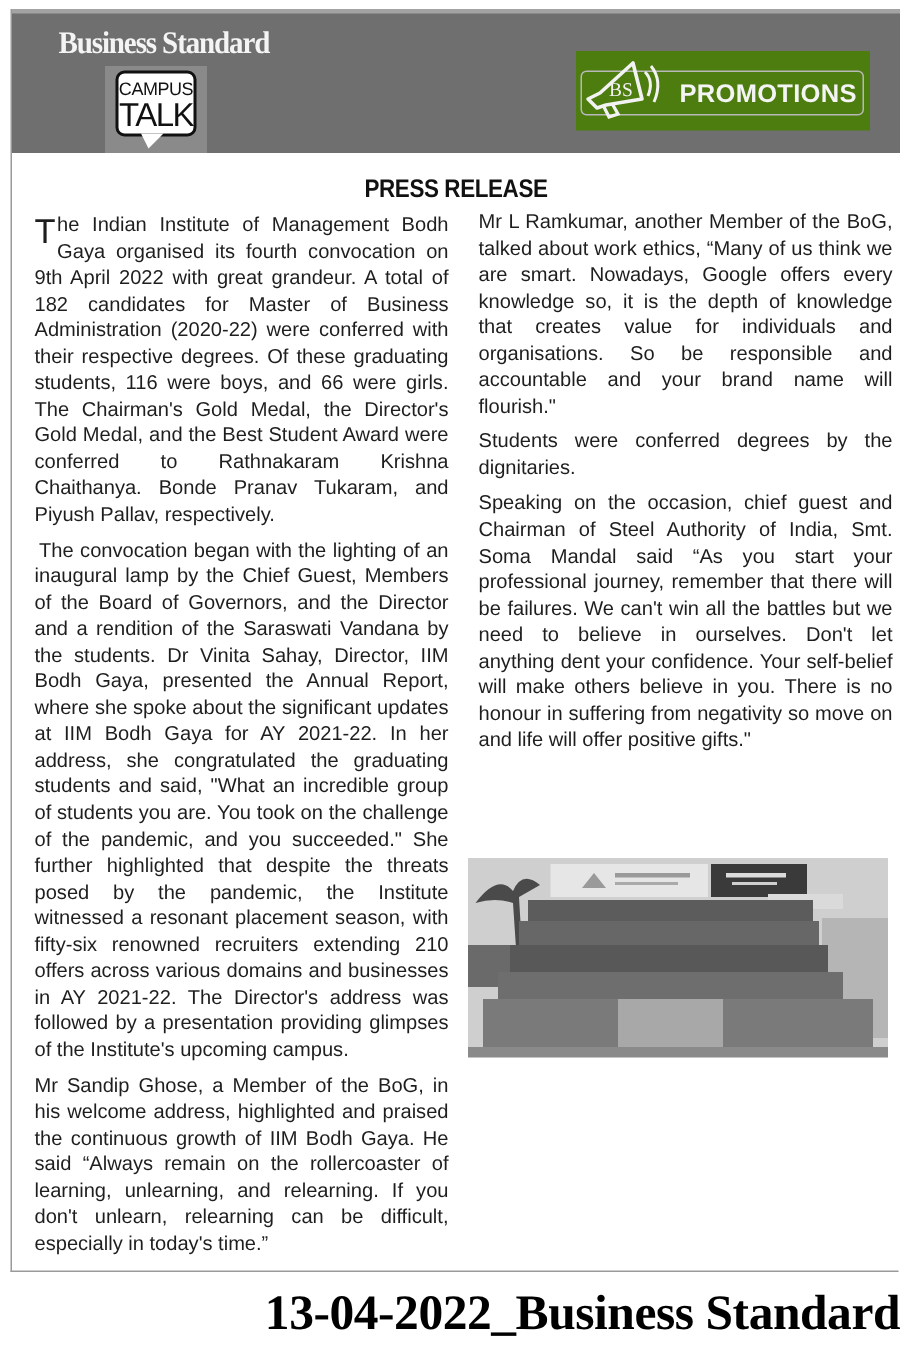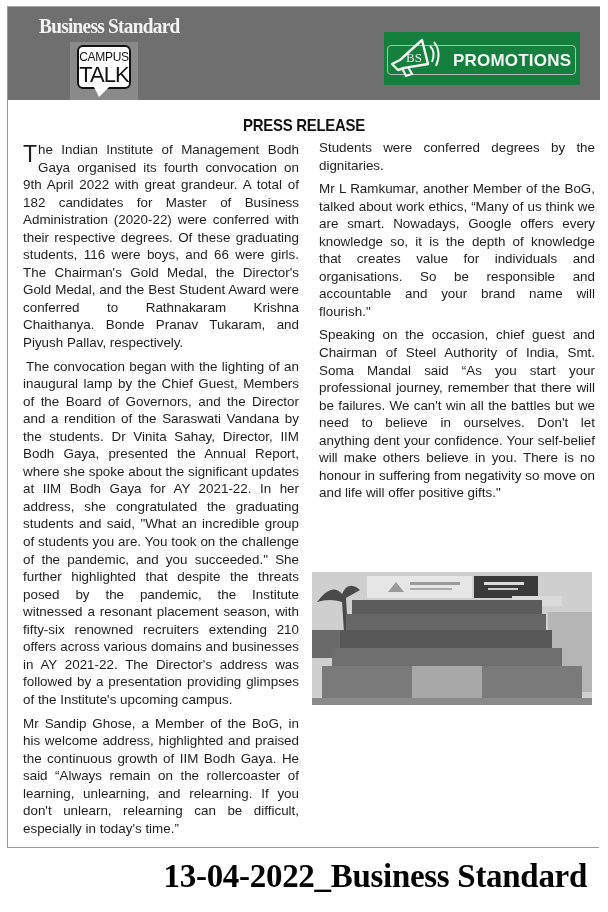--- a/index.html
+++ b/index.html
@@ -1,44 +1,44 @@
 <!DOCTYPE html>
 <html><head>
   <meta charset="utf-8">
   <style>
     html, body { margin: 0; padding: 0; background: #ffffff; }
     body { width: 608px; height: 912px; position: relative; overflow: hidden; font-family: "Liberation Sans", sans-serif; color: #1a1a1a; }
 
     .clipping { position: absolute; left: 7px; top: 6px; width: 592px; height: 842px; border-left: 1px solid #9a9a9a; border-bottom: 1px solid #9a9a9a; box-sizing: border-box; }
-    .banner { position: absolute; left: 0; top: 0; width: 592px; height: 93px; background: #6f6f6f; border-top: 1px solid #a3a3a3; }
+    .banner { position: absolute; left: 0; top: 0; width: 592px; height: 93px; background: #6f6f6f; border-top: 3px solid #a3a3a3; }
     .masthead { position: absolute; left: 31px; top: 7px; font-family: "Liberation Serif", serif; font-weight: bold; font-size: 21px; color: #f4f4f4; letter-spacing: -0.8px; transform: scaleX(0.92); transform-origin: left top; }
     .campus-logo { position: absolute; left: 62px; top: 35px; width: 68px; height: 58px; background: #8a8a8a; }
     .campus-bubble { position: absolute; left: 7px; top: 3px; width: 54px; height: 44px; background: #ffffff; border: 2px solid #111; border-radius: 6px; box-sizing: border-box; text-align: center; }
     .campus-bubble .c1 { display: block; font-size: 12px; font-weight: normal; line-height: 13px; margin-top: 4px; color: #111; letter-spacing: -0.3px; }
     .campus-bubble .c2 { display: block; font-size: 22px; font-weight: normal; line-height: 22px; color: #111; letter-spacing: -1px; }
     .campus-tail { position: absolute; left: 24px; top: 45px; width: 0; height: 0; border-left: 5px solid transparent; border-right: 10px solid transparent; border-top: 10px solid #ffffff; }
 
-    .promo { position: absolute; left: 376px; top: 25px; width: 196px; height: 53px; background: #15803d; }
+    .promo { position: absolute; left: 376px; top: 25px; width: 196px; height: 53px; background: #4d7c0f; }
     .promo-inner { position: absolute; left: 3px; top: 13px; width: 187px; height: 28px; border: 1px solid #b8b8b8; border-radius: 4px; }
     .promo-icon { position: absolute; left: 4px; top: 2px; width: 56px; height: 45px; }
     .promo-text { position: absolute; left: 69px; top: 19px; font-size: 17px; font-weight: bold; color: #f4f4f4; letter-spacing: 0.2px; text-align: center; }
 
     .title { position: absolute; left: 0; top: 110px; width: 592px; text-align: center; font-size: 17px; font-weight: bold; letter-spacing: -0.3px; color: #111; transform: scaleX(0.88); transform-origin: center top; }
 
     .col { position: absolute; top: 135px; width: 276px; font-size: 13.4px; line-height: 17.55px; text-align: justify; color: #1e1e1e; }
     .col-left { left: 15px; }
     .col-right { left: 311px; top: 133px; }
     .col p { margin: 0 0 6px 0; }
     .col p.tight { margin: 0; }
     .dropcap { float: left; font-size: 23px; line-height: 20px; margin: 3px 1px 0 0; font-weight: normal; }
     .indent { text-indent: 3px; }
 
     .photo { position: absolute; left: 304px; top: 566px; width: 280px; height: 133px; background: #9c9c9c; overflow: hidden; }
 
-    .footer { position: absolute; right: 21px; top: 858px; font-family: "Liberation Serif", serif; font-weight: bold; font-size: 33px; color: #000; letter-spacing: -0.3px; white-space: nowrap; }
+    .footer { position: absolute; right: 8px; top: 858px; font-family: "Liberation Serif", serif; font-weight: bold; font-size: 33px; color: #000; letter-spacing: -0.3px; white-space: nowrap; }
   </style>
 </head>
 <body>
 
 <div class="clipping">
   <div class="banner">
     <div class="masthead">Business Standard</div>
 
     <div class="campus-logo">
       <div class="campus-bubble">
@@ -63,22 +63,22 @@
 
   <div class="title">PRESS RELEASE</div>
 
   <div class="col col-left">
     <p><span class="dropcap">T</span><span>he Indian Institute of Management Bodh Gaya organised its fourth convocation on 9th April 2022 with great grandeur. A total of 182 candidates for Master of Business Administration (2020-22) were conferred with their respective degrees. Of these graduating students, 116 were boys, and 66 were girls. The Chairman's Gold Medal, the Director's Gold Medal, and the Best Student Award were conferred to Rathnakaram Krishna Chaithanya. Bonde Pranav Tukaram, and Piyush Pallav, respectively.</span></p>
     <p class="indent">The convocation began with the lighting of an inaugural lamp by the Chief Guest, Members of the Board of Governors, and the Director and a rendition of the Saraswati Vandana by the students. Dr Vinita Sahay, Director, IIM Bodh Gaya, presented the Annual Report, where she spoke about the significant updates at IIM Bodh Gaya for AY 2021-22. In her address, she congratulated the graduating students and said, "What an incredible group of students you are. You took on the challenge of the pandemic, and you succeeded." She further highlighted that despite the threats posed by the pandemic, the Institute witnessed a resonant placement season, with fifty-six renowned recruiters extending 210 offers across various domains and businesses in AY 2021-22. The Director's address was followed by a presentation providing glimpses of the Institute's upcoming campus.</p>
     <p class="tight">Mr Sandip Ghose, a Member of the BoG, in his welcome address, highlighted and praised the continuous growth of IIM Bodh Gaya. He said “Always remain on the rollercoaster of learning, unlearning, and relearning. If you don't unlearn, relearning can be difficult, especially in today's time.”</p>
   </div>
 
   <div class="col col-right">
+    <p>Mr L Ramkumar, another Member of the BoG, talked about work ethics, “Many of us think we are smart. Nowadays, Google offers every knowledge so, it is the depth of knowledge that creates value for individuals and organisations. So be responsible and accountable and your brand name will flourish."</p>
     <p>Students were conferred degrees by the dignitaries.</p>
-    <p>Mr L Ramkumar, another Member of the BoG, talked about work ethics, “Many of us think we are smart. Nowadays, Google offers every knowledge so, it is the depth of knowledge that creates value for individuals and organisations. So be responsible and accountable and your brand name will flourish."</p>
     <p>Speaking on the occasion, chief guest and Chairman of Steel Authority of India, Smt. Soma Mandal said “As you start your professional journey, remember that there will be failures. We can't win all the battles but we need to believe in ourselves. Don't let anything dent your confidence. Your self-belief will make others believe in you. There is no honour in suffering from negativity so move on and life will offer positive gifts."</p>
   </div>
 
   <div class="photo">
     <svg width="280" height="133" viewBox="0 0 280 133">
       <rect x="0" y="0" width="280" height="133" fill="#cfcfcf"></rect>
       <rect x="55" y="4" width="105" height="22" fill="#e6e6e6"></rect>
       <polygon points="76,20 84,10 92,20" fill="#9a9a9a"></polygon>
       <rect x="98" y="10" width="50" height="3" fill="#9a9a9a"></rect>
       <rect x="98" y="16" width="42" height="2" fill="#aaaaaa"></rect>

